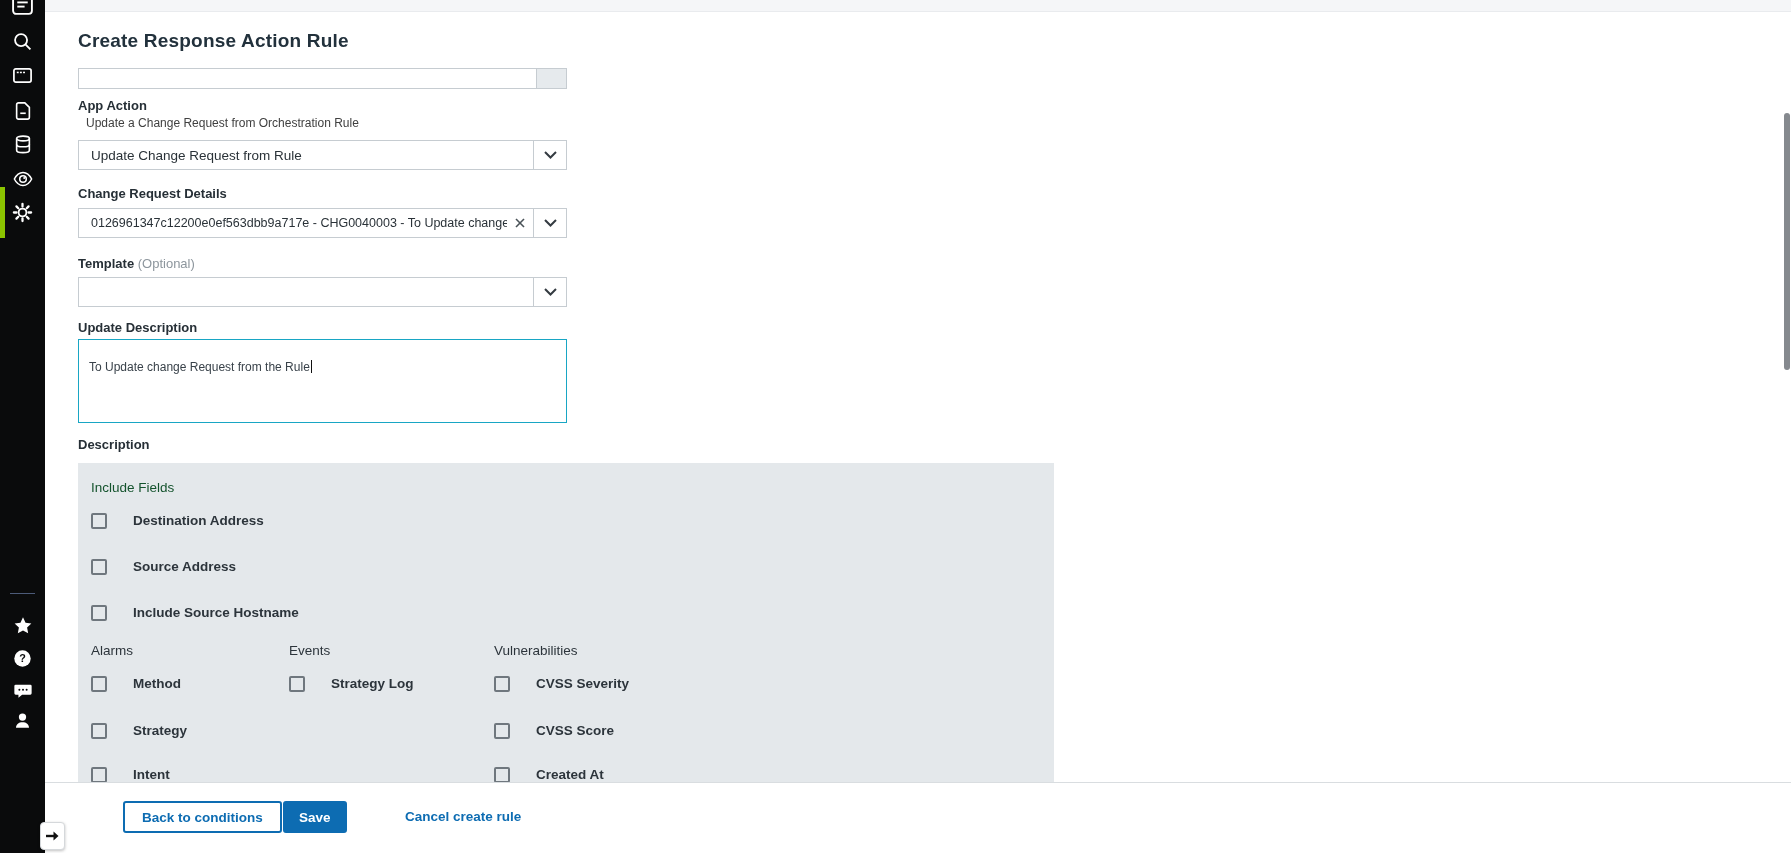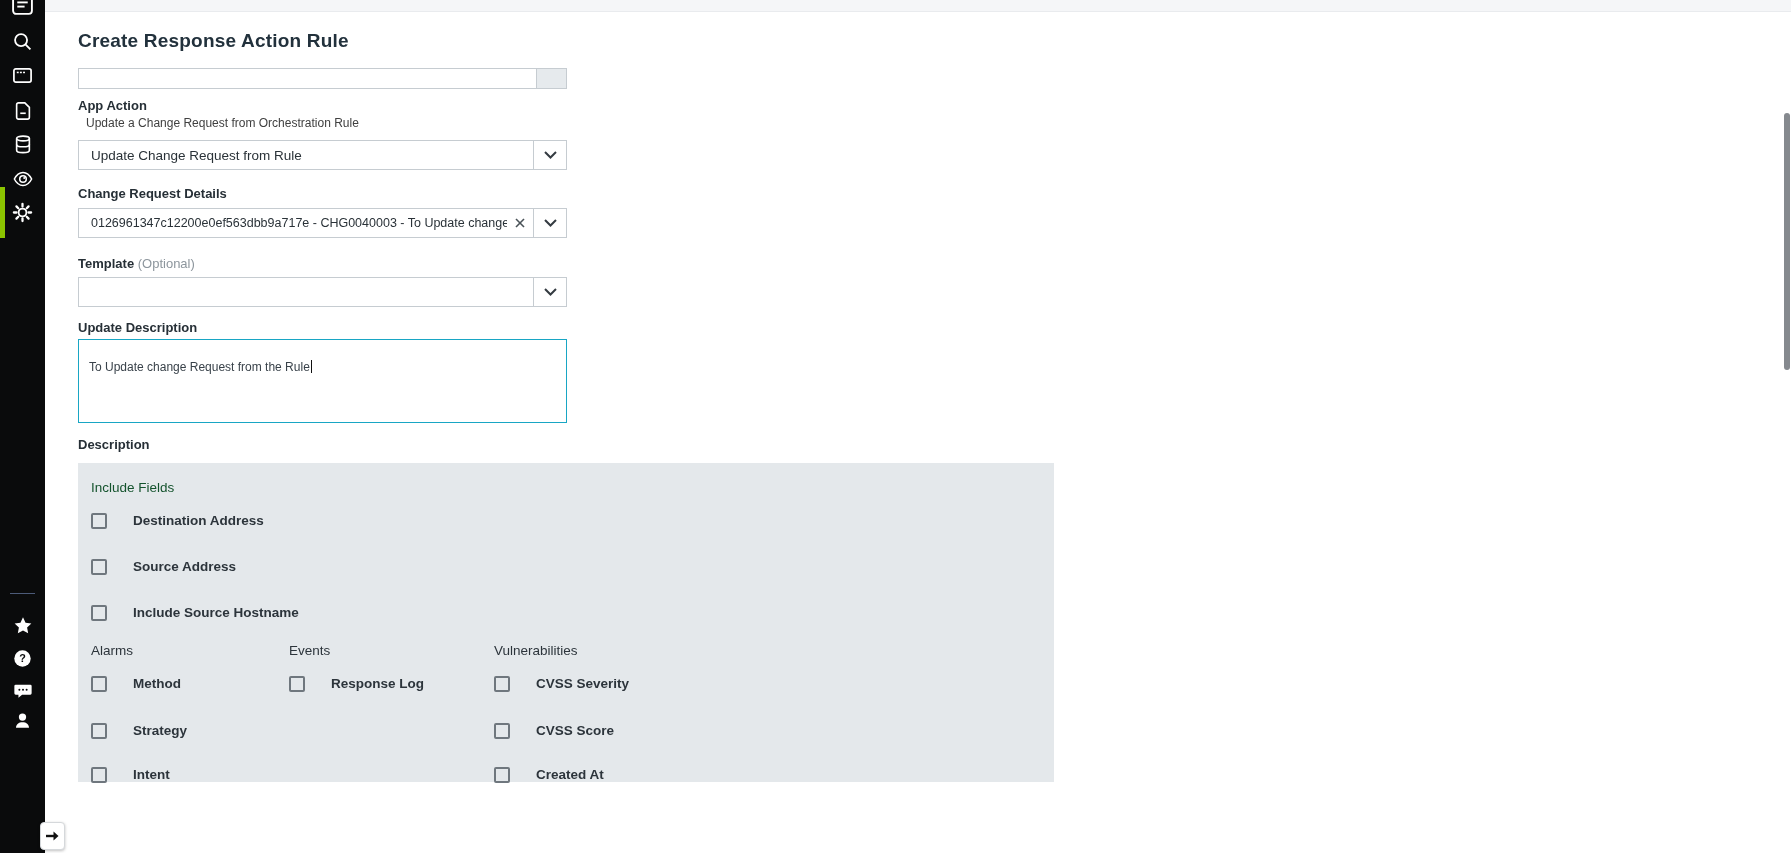--- a/index.html
+++ b/index.html
@@ -231,38 +231,43 @@
       <span class="cb"></span>
       <span class="cb-label">Strategy</span>
     </label>
     <label class="cb-row" style="left:13px; top:304px">
       <span class="cb"></span>
       <span class="cb-label">Intent</span>
     </label>
 
     <label class="cb-row" style="left:211px; top:213px">
       <span class="cb"></span>
-      <span class="cb-label">Response Log</span>
+      <span class="cb-label">Strategy Log</span>
     </label>
 
     <label class="cb-row" style="left:416px; top:213px">
       <span class="cb"></span>
       <span class="cb-label">CVSS Severity</span>
     </label>
     <label class="cb-row" style="left:416px; top:260px">
       <span class="cb"></span>
       <span class="cb-label">CVSS Score</span>
     </label>
     <label class="cb-row" style="left:416px; top:304px">
       <span class="cb"></span>
       <span class="cb-label">Created At</span>
     </label>
   </div>
 
 
+  <footer id="footer">
+    <button id="btn-back">Back to conditions</button>
+    <button id="btn-save">Save</button>
+    <a id="link-cancel">Cancel create rule</a>
+  </footer>
 
   <div id="scroll-thumb"></div>
 
   <div id="expand-btn">
     <svg width="15" height="12" viewBox="0 0 15 12">
       <line x1="1" y1="6" x2="11" y2="6" stroke="#111" stroke-width="2.4"></line>
       <path d="M8.5 1.5 L13.5 6 L8.5 10.5 z" fill="#111"></path>
     </svg>
   </div>
 

